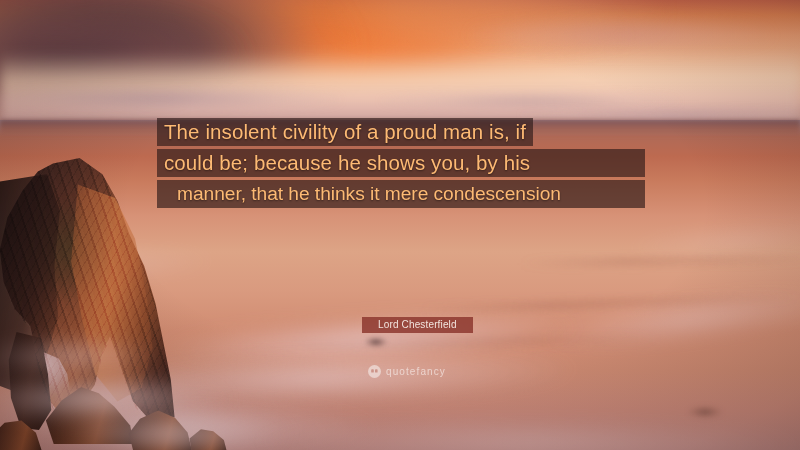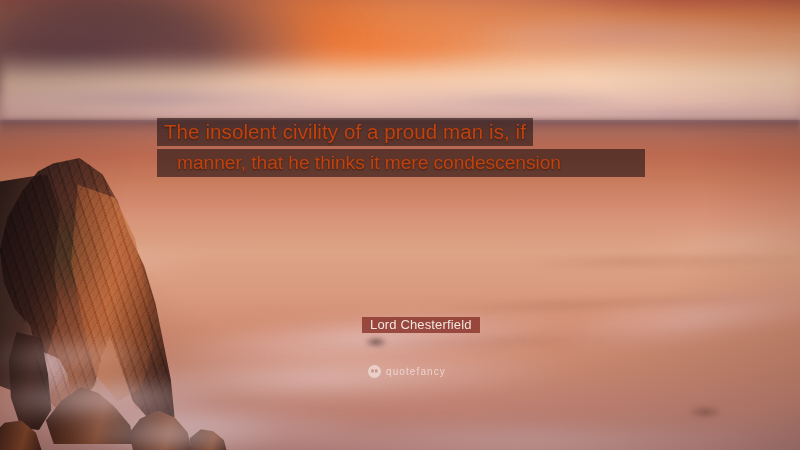--- a/index.html
+++ b/index.html
@@ -326,41 +326,41 @@
   .quote-block {
     position:absolute;
     left:157px; top:118px;
     width:488px;
     display:flex; flex-direction:column;
     gap:3px;
   }
 
   .quote-line {
     background:rgba(46,26,24,0.66);
-    color:#c2410c;
+    color:#fdba74;
     font-size:20.5px;
     line-height:28px;
     height:28px;
     padding:0 7px;
     white-space:nowrap;
     letter-spacing:.1px;
     text-shadow:0 1px 2px rgba(0,0,0,0.45);
   }
   .quote-line.short  { align-self:flex-start; }
   .quote-line.tight  { font-size:19.2px; letter-spacing:-.05px;padding-left:20px; }
 
   
 
   .author-badge {
     position:absolute;
     left:362px; top:317px;
-    padding:2px 8px 3px;
+    padding:2px 16px 3px;
     background:rgba(138,52,44,0.82);
     color:#f2e4de;
-    font-size:13px;
+    font-size:10px;
     line-height:11px;
     letter-spacing:.15px;
     white-space:nowrap;
   }
 
   
 
   .watermark {
     position:absolute;
     left:368px; top:365px;
@@ -432,20 +432,21 @@
 
     <div class="mist mist-c"></div>
     <div class="mist mist-a"></div>
     <div class="mist mist-b"></div>
 
     <div class="vignette"></div>
   </div>
 
   <div class="quote-block">
     <div class="quote-line short">The insolent civility of a proud man is, if</div>
+    <div class="quote-line">could be; because he shows you, by his</div>
     <div class="quote-line tight">manner, that he thinks it mere condescension</div>
   </div>
 
   <div class="author-badge">Lord Chesterfield</div>
 
   <div class="watermark">
     <span class="wm-logo">
       <svg width="9" height="9" viewBox="0 0 9 9" aria-hidden="true">
         <rect x="1.2" y="2.2" width="2.6" height="3.4" rx="0.7" fill="#c98f84"></rect>
         <rect x="5.0" y="2.2" width="2.6" height="3.4" rx="0.7" fill="#c98f84"></rect>

